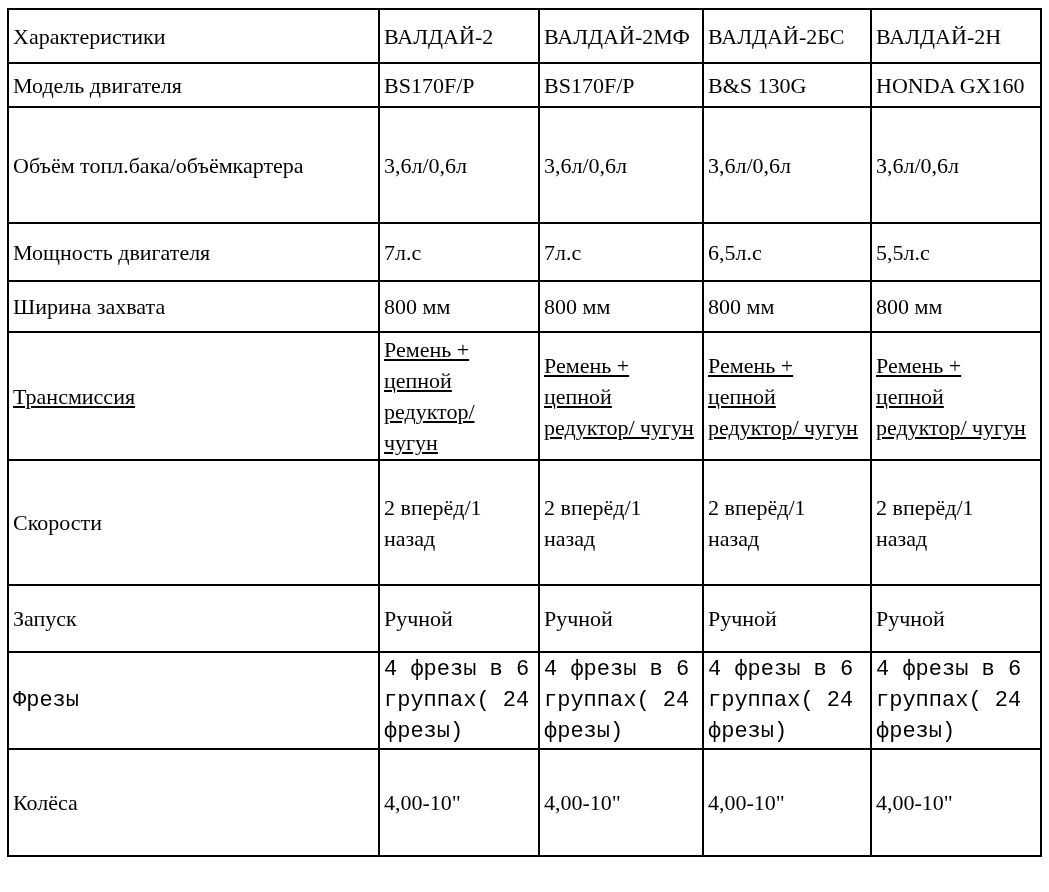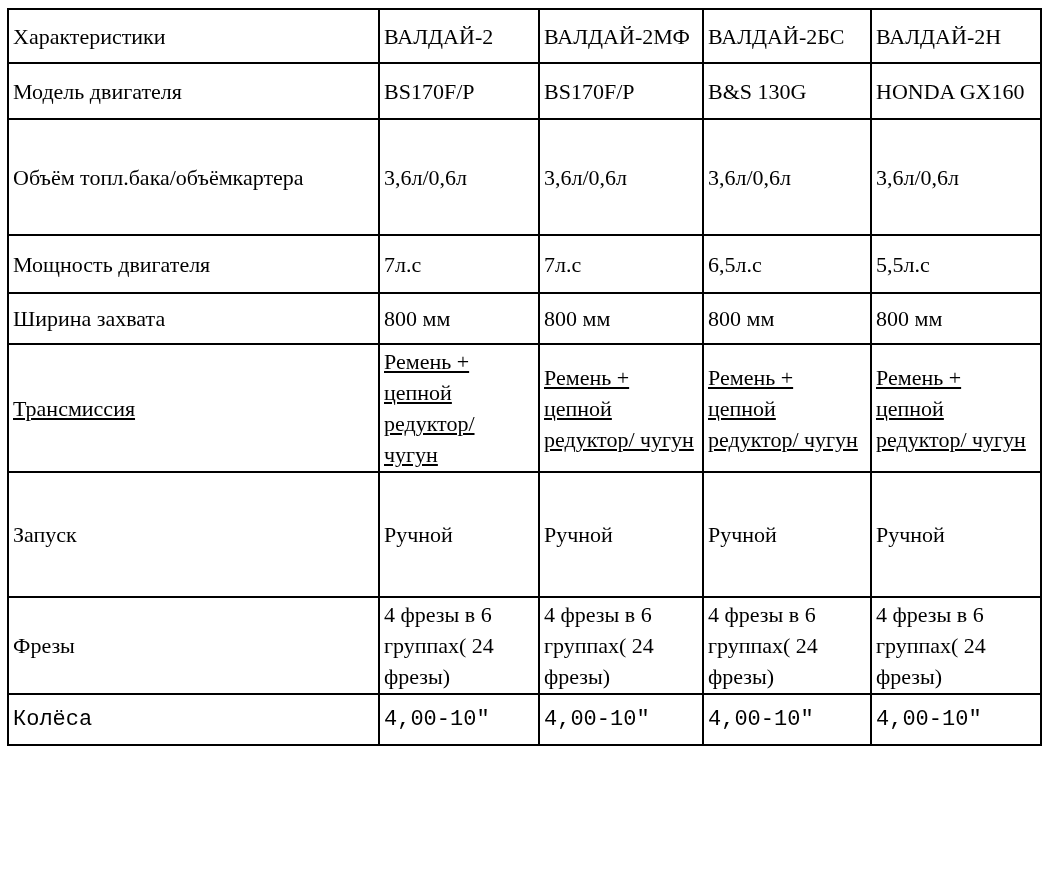--- a/index.html
+++ b/index.html
@@ -34,21 +34,21 @@
     background: #ffffff;
   }
   
   .col-label   { width: 371px; }
   .col-model-1 { width: 160px; }
   .col-model-2 { width: 164px; }
   .col-model-3 { width: 168px; }
   .col-model-4 { width: 170px; }
   
   .spec-table thead tr              { height: 54px; margin-left: 12px;  }
-  .spec-table tbody tr:nth-child(1) { height: 56px;  }
+  .spec-table tbody tr:nth-child(1) { height: 44px;  }
   .spec-table tbody tr:nth-child(2) { height: 116px; }
   .spec-table tbody tr:nth-child(3) { height: 58px; padding-left: 10px;  }
   .spec-table tbody tr:nth-child(4) { height: 51px;  }
   .spec-table tbody tr:nth-child(5) { height: 57px; text-decoration: underline;  }
   .spec-table tbody tr:nth-child(6) { height: 125px; }
   .spec-table tbody tr:nth-child(7) { height: 67px;  }
   .spec-table tbody tr:nth-child(8) { height: 51px; font-family: Liberation Mono, monospace;  }
   .spec-table tbody tr:nth-child(9) { height: 107px; }
   .spec-table tbody tr:nth-child(10){ height: 53px; text-decoration: underline;  }
   .spec-table tbody tr:nth-child(11){ height: 57px;  }
@@ -112,20 +112,31 @@
 цепной
 редуктор/ чугун</td>
         <td>Ремень +
 цепной
 редуктор/ чугун</td>
         <td>Ремень +
 цепной
 редуктор/ чугун</td>
       </tr>
       <tr>
+        <td>Скорости</td>
+        <td>2 вперёд/1
+назад</td>
+        <td>2 вперёд/1
+назад</td>
+        <td>2 вперёд/1
+назад</td>
+        <td>2 вперёд/1
+назад</td>
+      </tr>
+      <tr>
         <td>Запуск</td>
         <td>Ручной</td>
         <td>Ручной</td>
         <td>Ручной</td>
         <td>Ручной</td>
       </tr>
       <tr>
         <td>Фрезы</td>
         <td>4 фрезы в 6
 группах( 24

